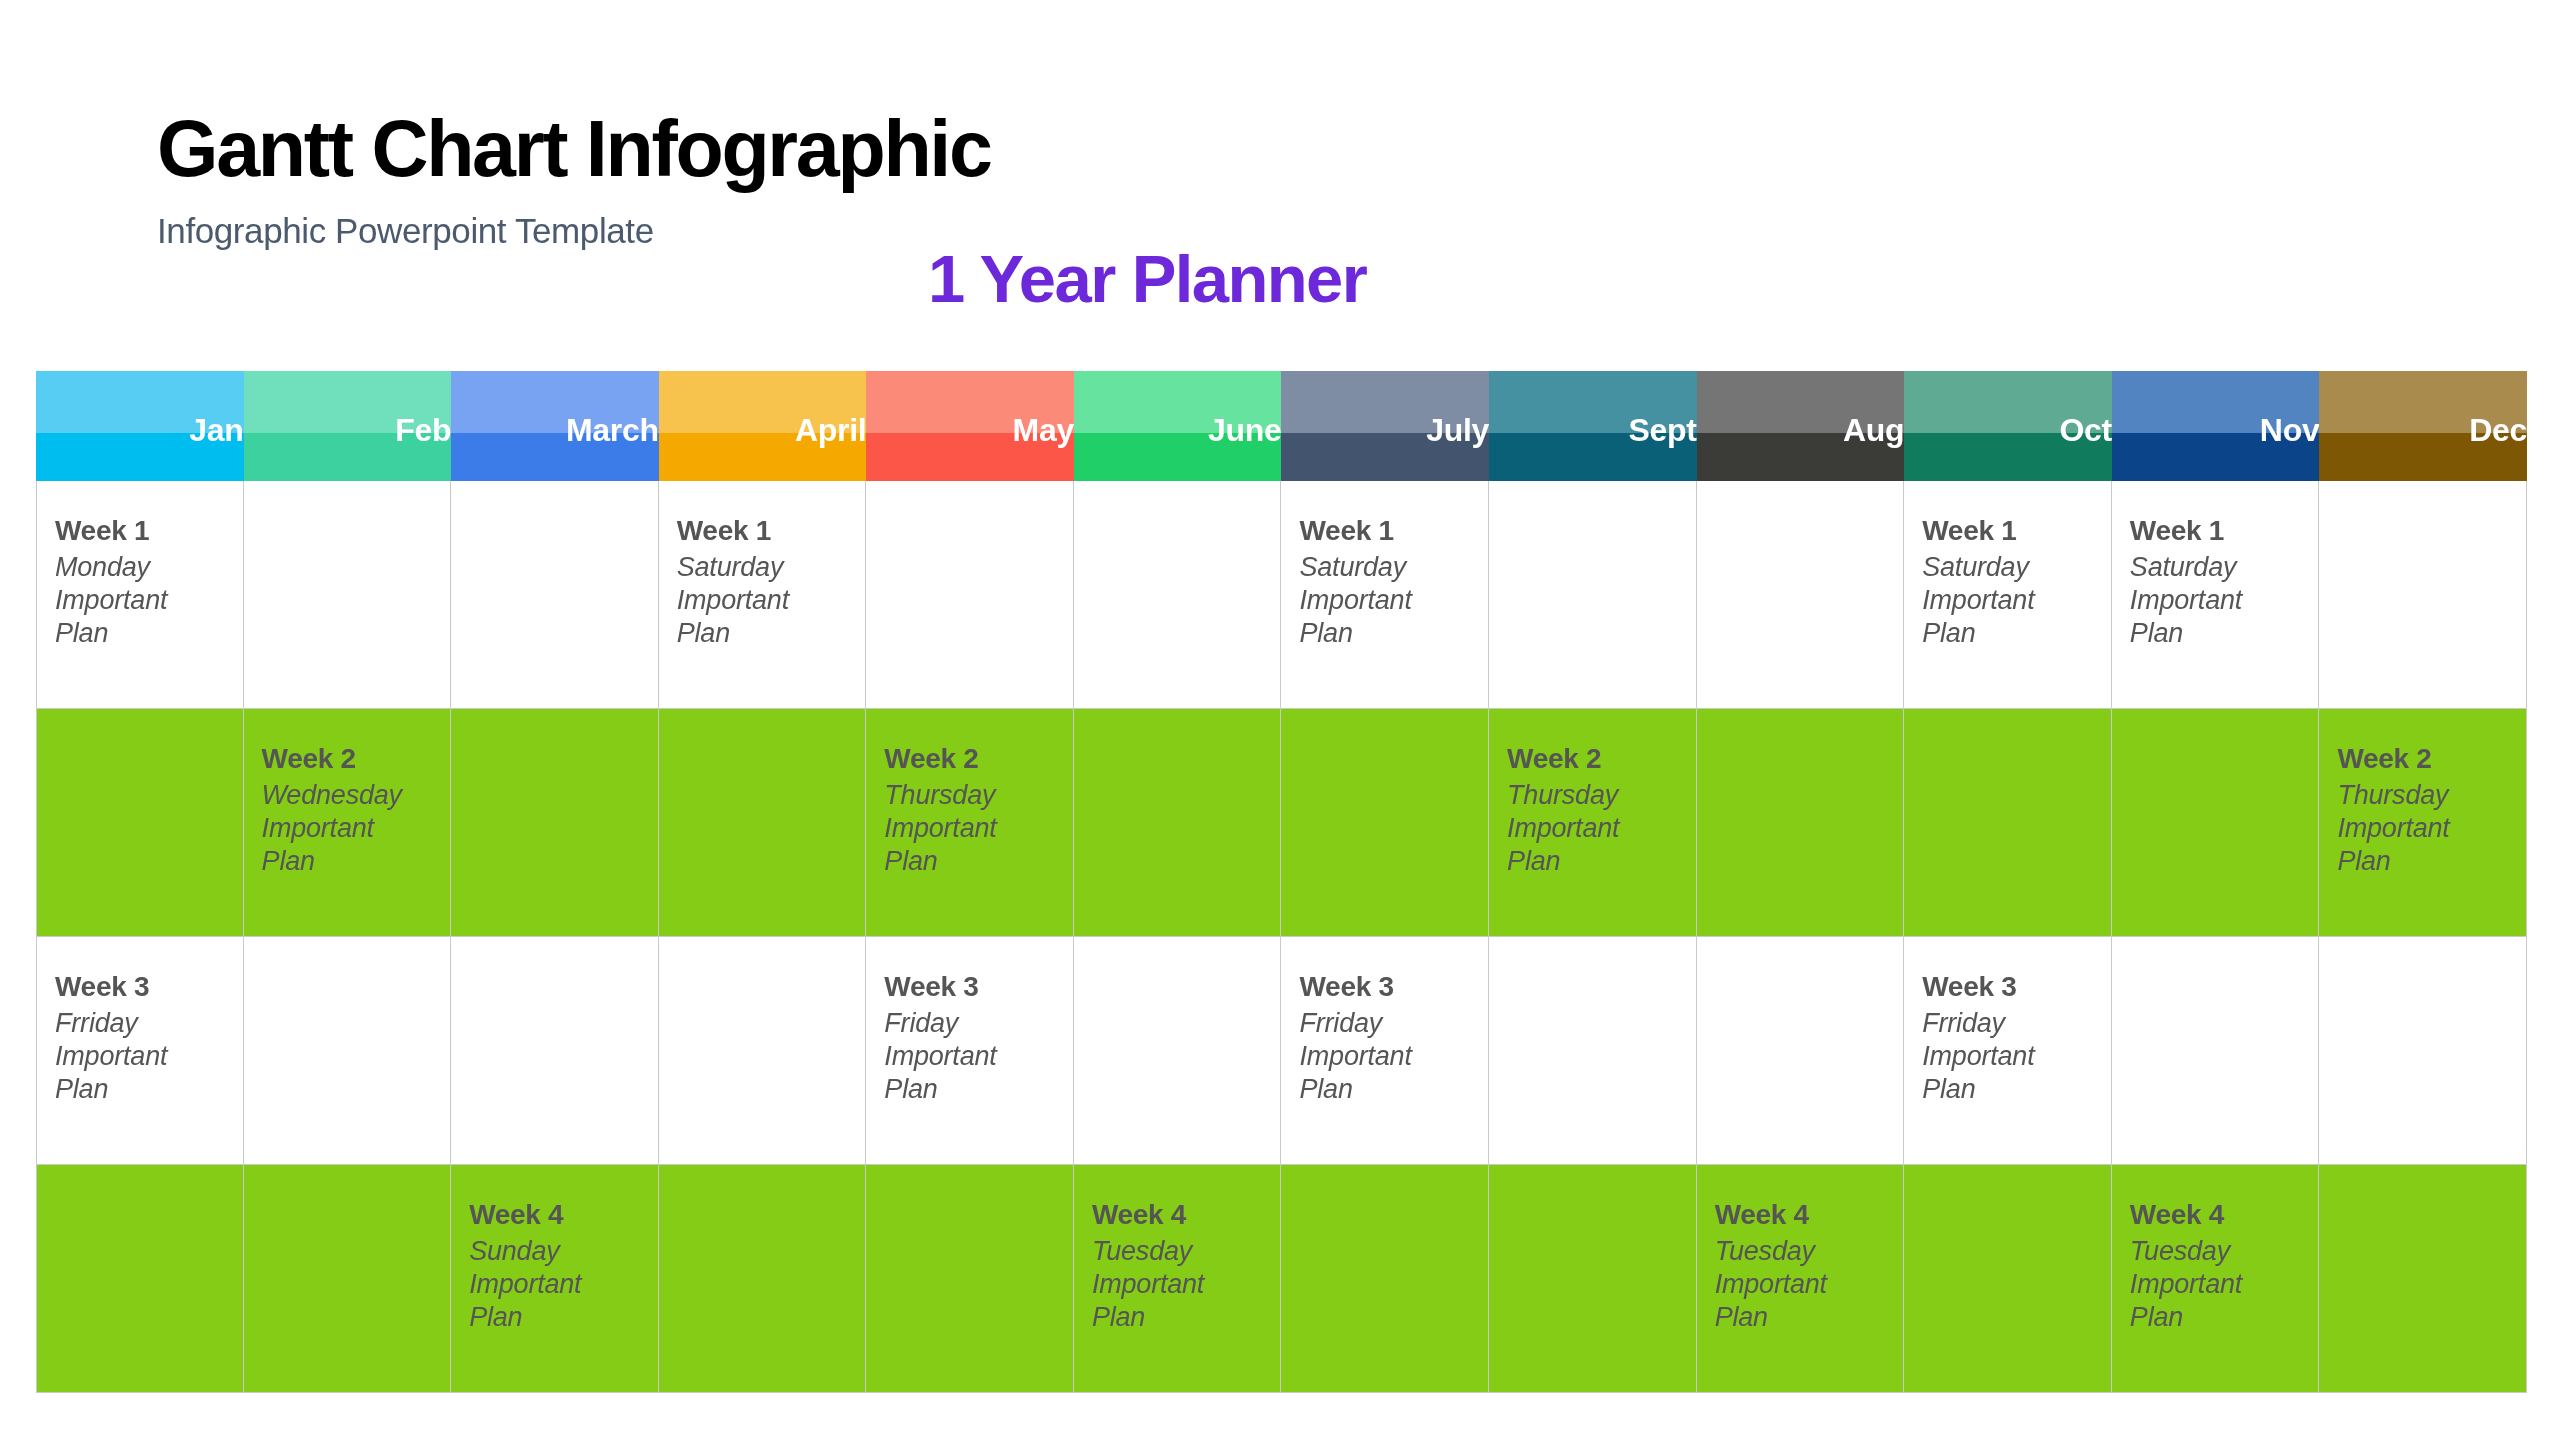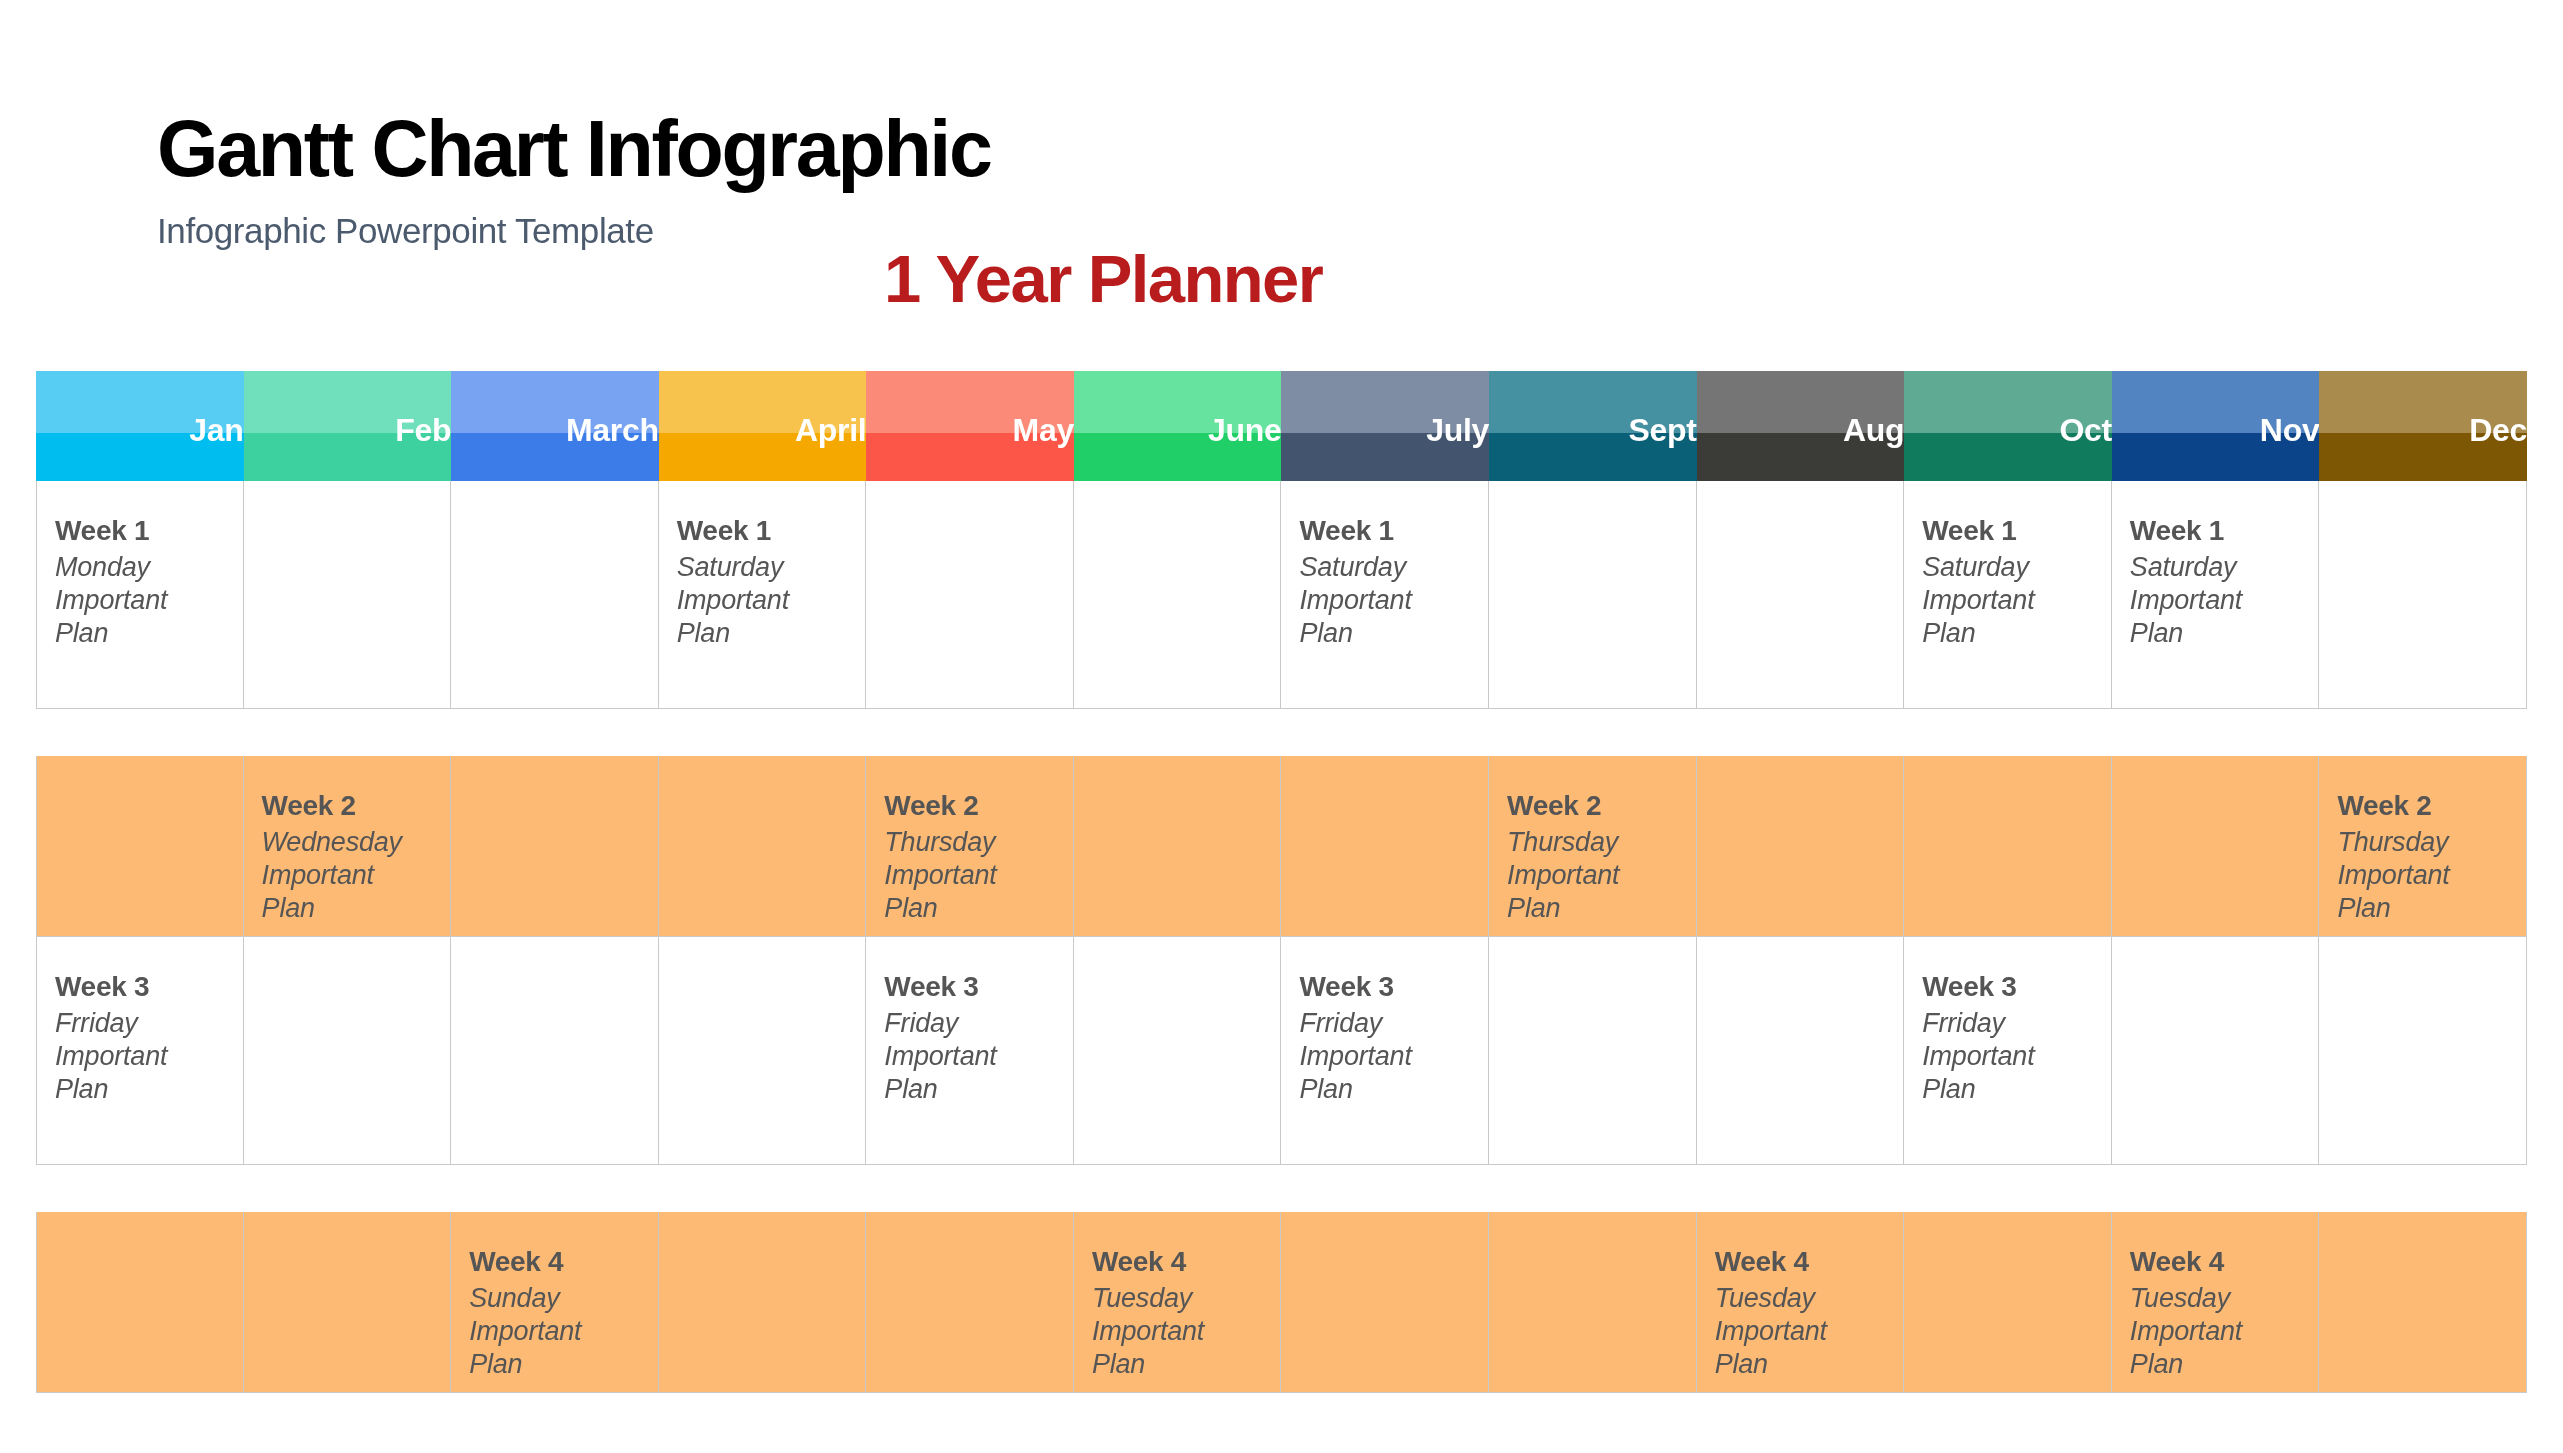--- a/index.html
+++ b/index.html
@@ -39,25 +39,25 @@
     margin-top: 21px;
     font-size: 35px;
     font-weight: 400;
     color: #4c5a6e;
     letter-spacing: -0.4px;
     white-space: nowrap;
   }
 
   .planner-title {
     position: absolute;
-    left: 884px;
+    left: 928px;
     top: 240px;
     font-size: 67px;
     font-weight: 800;
-    color: #b91c1c;
+    color: #6d28d9;
     letter-spacing: -1.6px;
     white-space: nowrap;
   }
 
   
   .gantt {
     position: absolute;
     left: 36px;
     top: 371px;
     width: 2491px;
@@ -109,21 +109,21 @@
 
   .cell {
     position: relative;
     border-right: 1.3px solid #c9c9c9;
     border-bottom: 1.3px solid #c9c9c9;
     padding: 34px 0 0 18px;
   }
   .cell:first-child { border-left: 1.3px solid #c9c9c9; }
 
   .row-white .cell { background: #ffffff; }
-  .row-gray  .cell { background: #fdba74; margin-top: 47px; }
+  .row-gray  .cell { background: #84cc16; }
 
   .wk-title {
     font-size: 28px;
     font-weight: 800;
     color: #555555;
     letter-spacing: -0.3px;
     line-height: 1.15;
     margin-bottom: 3.9px;
     white-space: nowrap;
   }

